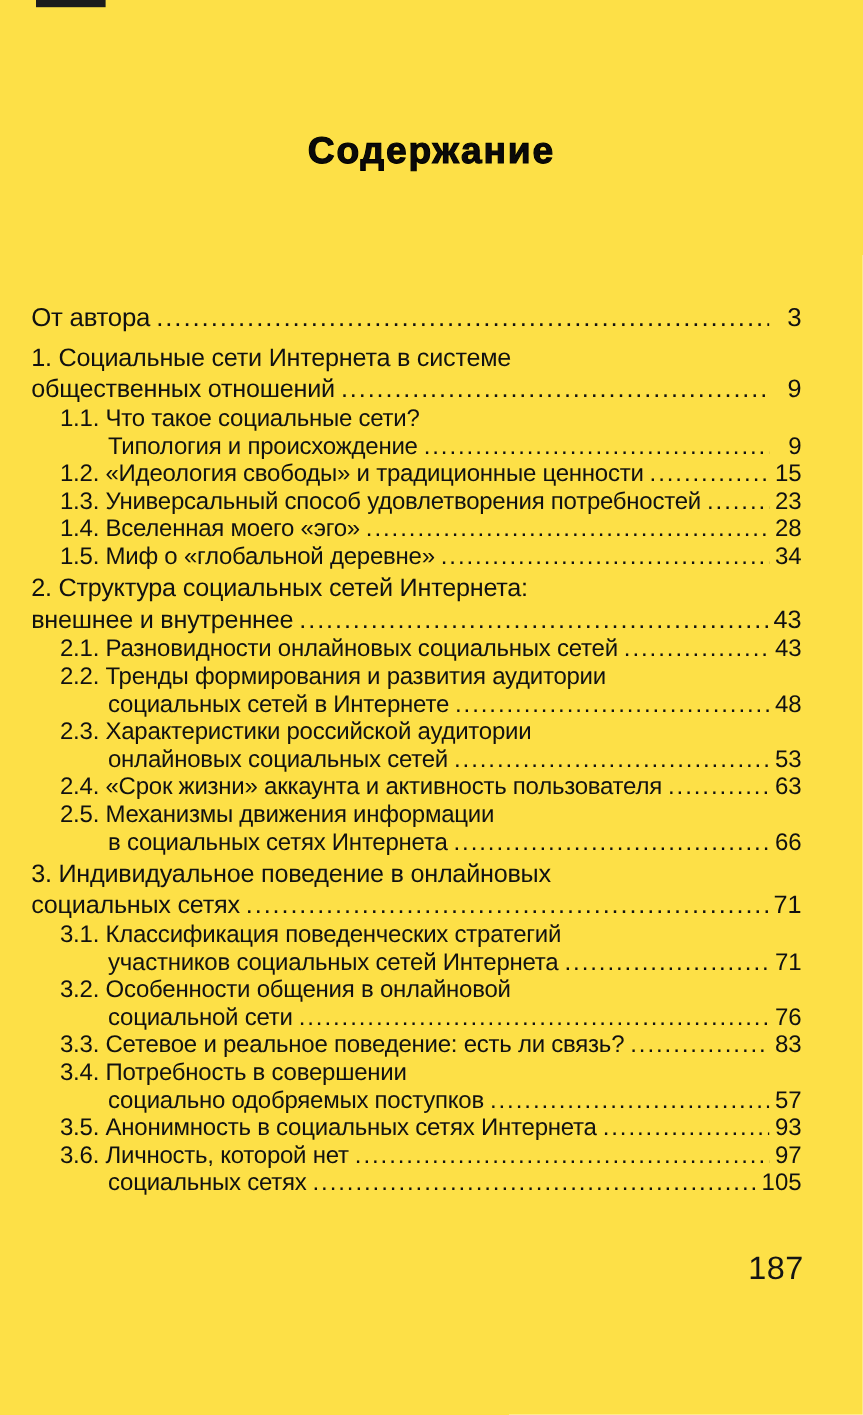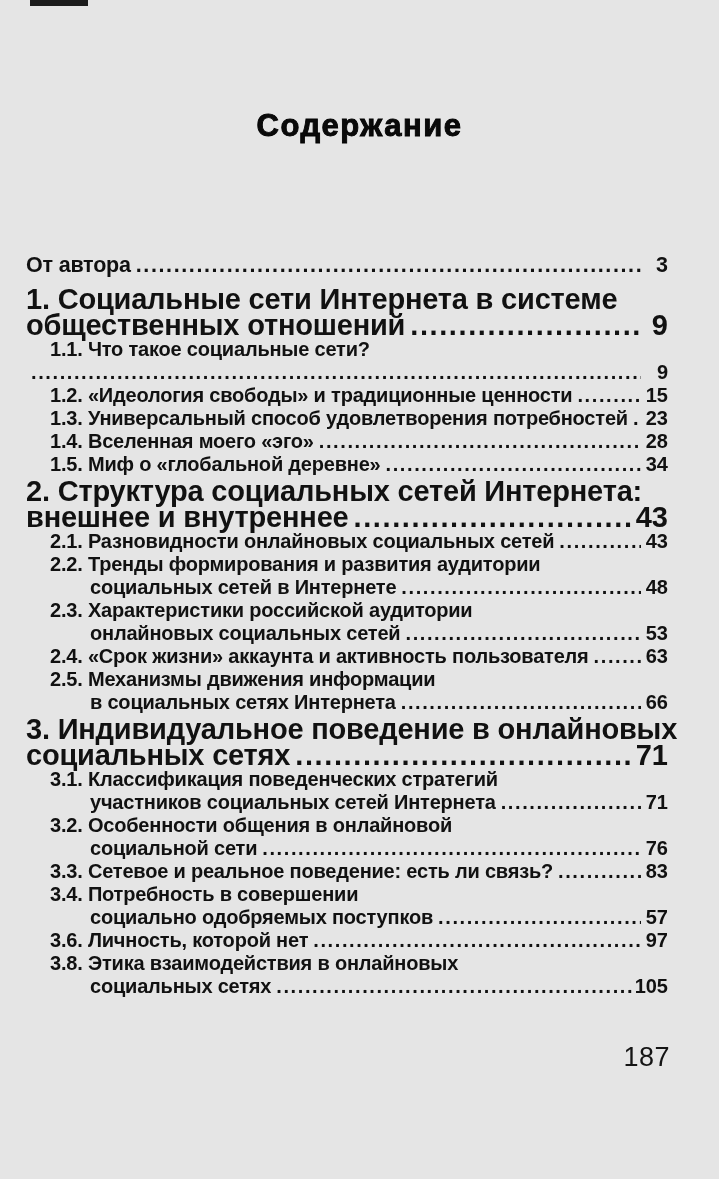--- a/index.html
+++ b/index.html
@@ -1,21 +1,21 @@
 <!DOCTYPE html>
 <html lang="ru"><head>
 <meta charset="utf-8">
 <style>
   html, body { margin: 0; padding: 0; background: #ffffff; }
   .page {
     position: relative;
     width: 719px;
     height: 1179px;
     margin: 0;
-    background: #e5e5e5;
+    background: #fde047;
     color: #111111;
     font-family: "Liberation Sans", "DejaVu Sans", sans-serif;
     overflow: hidden;
   }
   .scan-mark {
     position: absolute;
     top: 0; left: 30px;
     width: 58px; height: 6px;
     background: #1c1c1c;
   }
@@ -28,23 +28,23 @@
     letter-spacing: 1.5px;
     -webkit-text-stroke: 0.9px #000;
     color: #0a0a0a;
   }
   .toc {
     position: absolute;
     top: 253px;
     left: 26px;
     right: 51px;
   }
-  .entry { font-weight: 700; }
+  .entry { font-weight: 400; }
   .entry.front   { font-size: 21.5px; line-height: 24px; margin-bottom: 9px; }
-  .entry.chapter { font-size: 29px; line-height: 26px; margin-top: 2px; }
+  .entry.chapter { font-size: 21px; line-height: 26px; margin-top: 2px; }
   .entry.sub     { font-size: 20px;   line-height: 23px; }
   .line {
     display: flex;
     align-items: baseline;
     white-space: nowrap;
   }
   .entry.sub .txt           { padding-left: 24px; }
   .entry.sub .cont .txt     { padding-left: 64px; }
   .entry.chapter .cont .txt { padding-left: 0; }
   .txt { flex: 0 0 auto; letter-spacing: -0.2px; }
@@ -97,20 +97,21 @@
           <span class="txt">общественных отношений</span>
           <span class="leader"></span>
           <span class="num">9</span>
         </div>
       </div>
       <div class="entry sub">
         <div class="line">
           <span class="txt">1.1. Что такое социальные сети?</span>
         </div>
         <div class="line cont">
+          <span class="txt">Типология и происхождение</span>
           <span class="leader"></span>
           <span class="num">9</span>
         </div>
       </div>
       <div class="entry sub">
         <div class="line">
           <span class="txt">1.2. «Идеология свободы» и традиционные ценности</span>
           <span class="leader"></span>
           <span class="num">15</span>
         </div>
@@ -232,29 +233,33 @@
           <span class="txt">3.4. Потребность в совершении</span>
         </div>
         <div class="line cont">
           <span class="txt">социально одобряемых поступков</span>
           <span class="leader"></span>
           <span class="num">57</span>
         </div>
       </div>
       <div class="entry sub">
         <div class="line">
+          <span class="txt">3.5. Анонимность в социальных сетях Интернета</span>
+          <span class="leader"></span>
+          <span class="num">93</span>
+        </div>
+      </div>
+      <div class="entry sub">
+        <div class="line">
           <span class="txt">3.6. Личность, которой нет</span>
           <span class="leader"></span>
           <span class="num">97</span>
         </div>
       </div>
       <div class="entry sub">
-        <div class="line">
-          <span class="txt">3.8. Этика взаимодействия в онлайновых</span>
-        </div>
         <div class="line cont">
           <span class="txt">социальных сетях</span>
           <span class="leader"></span>
           <span class="num">105</span>
         </div>
       </div>
     </div>
 
   <div class="page-num">187</div>
 </div>

